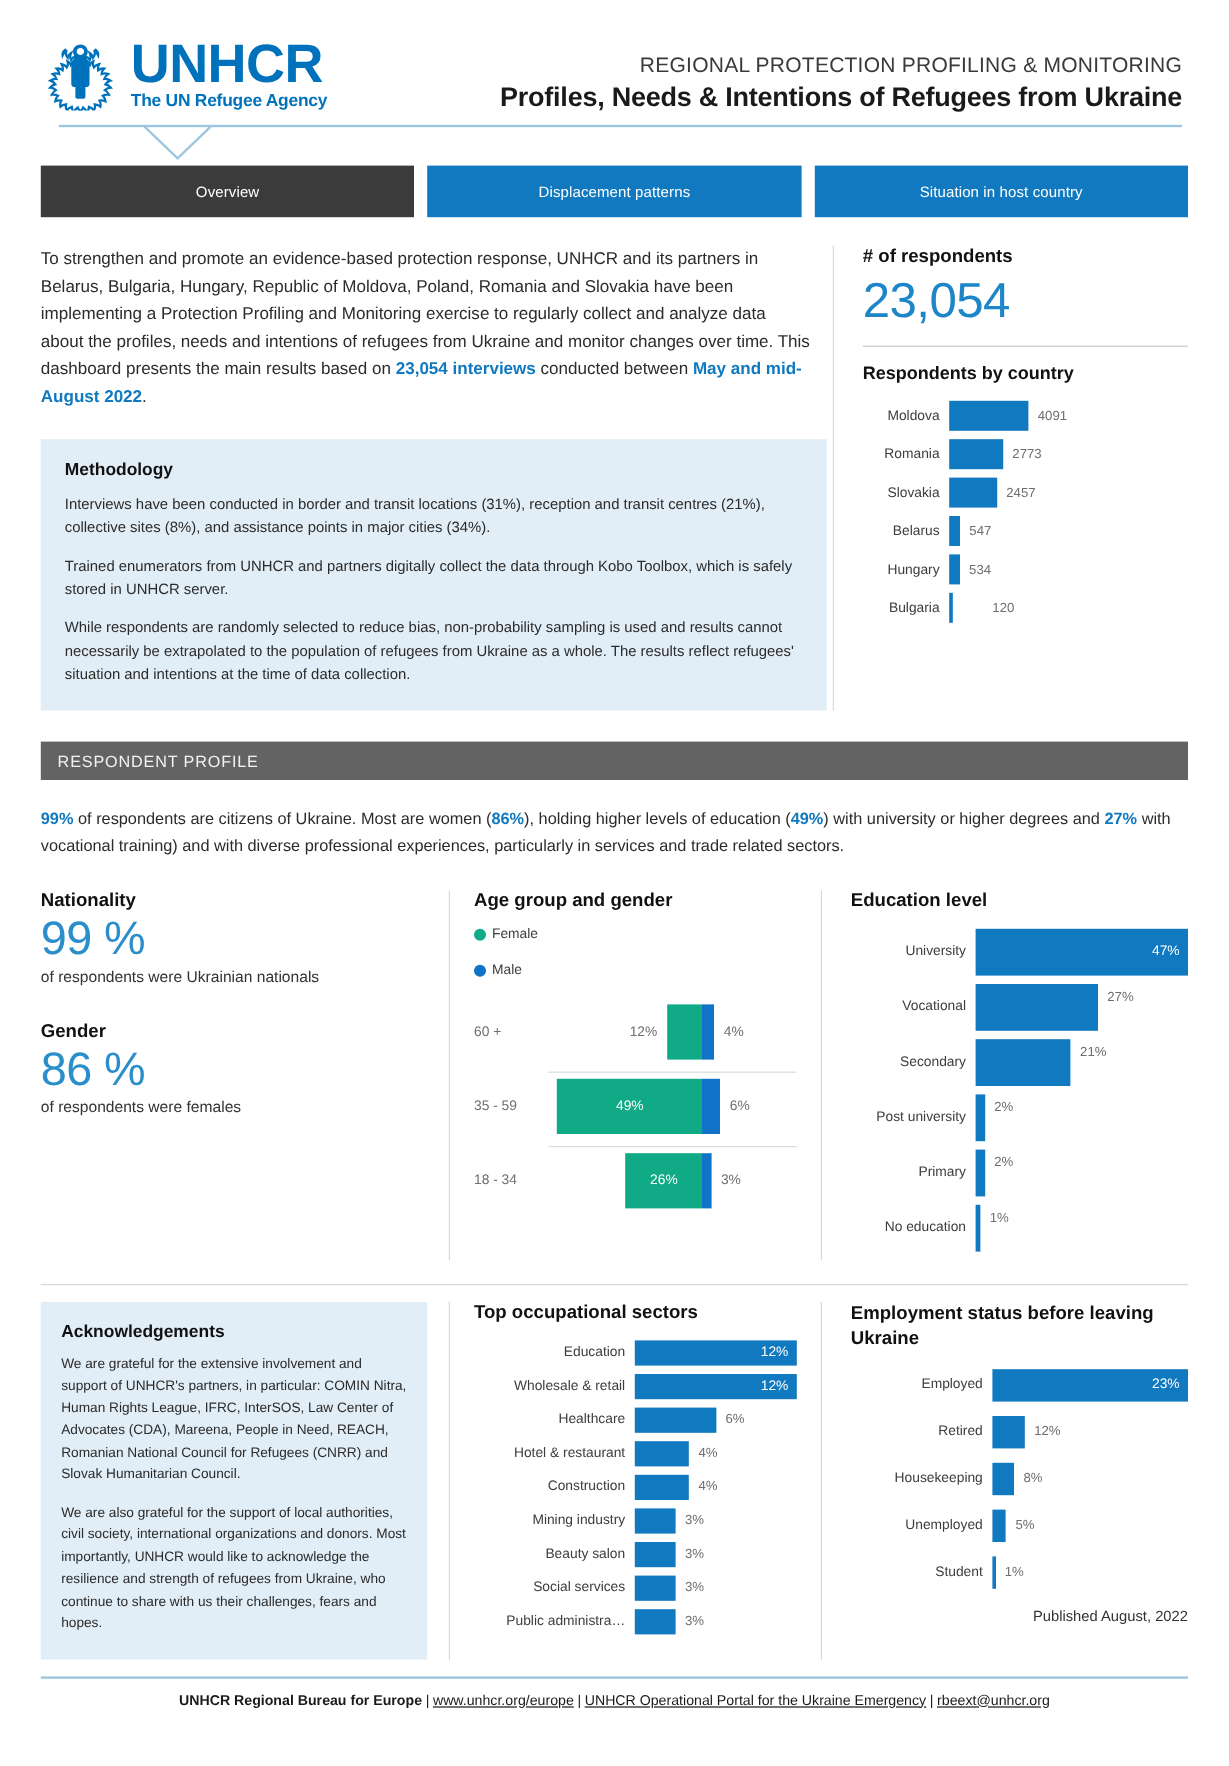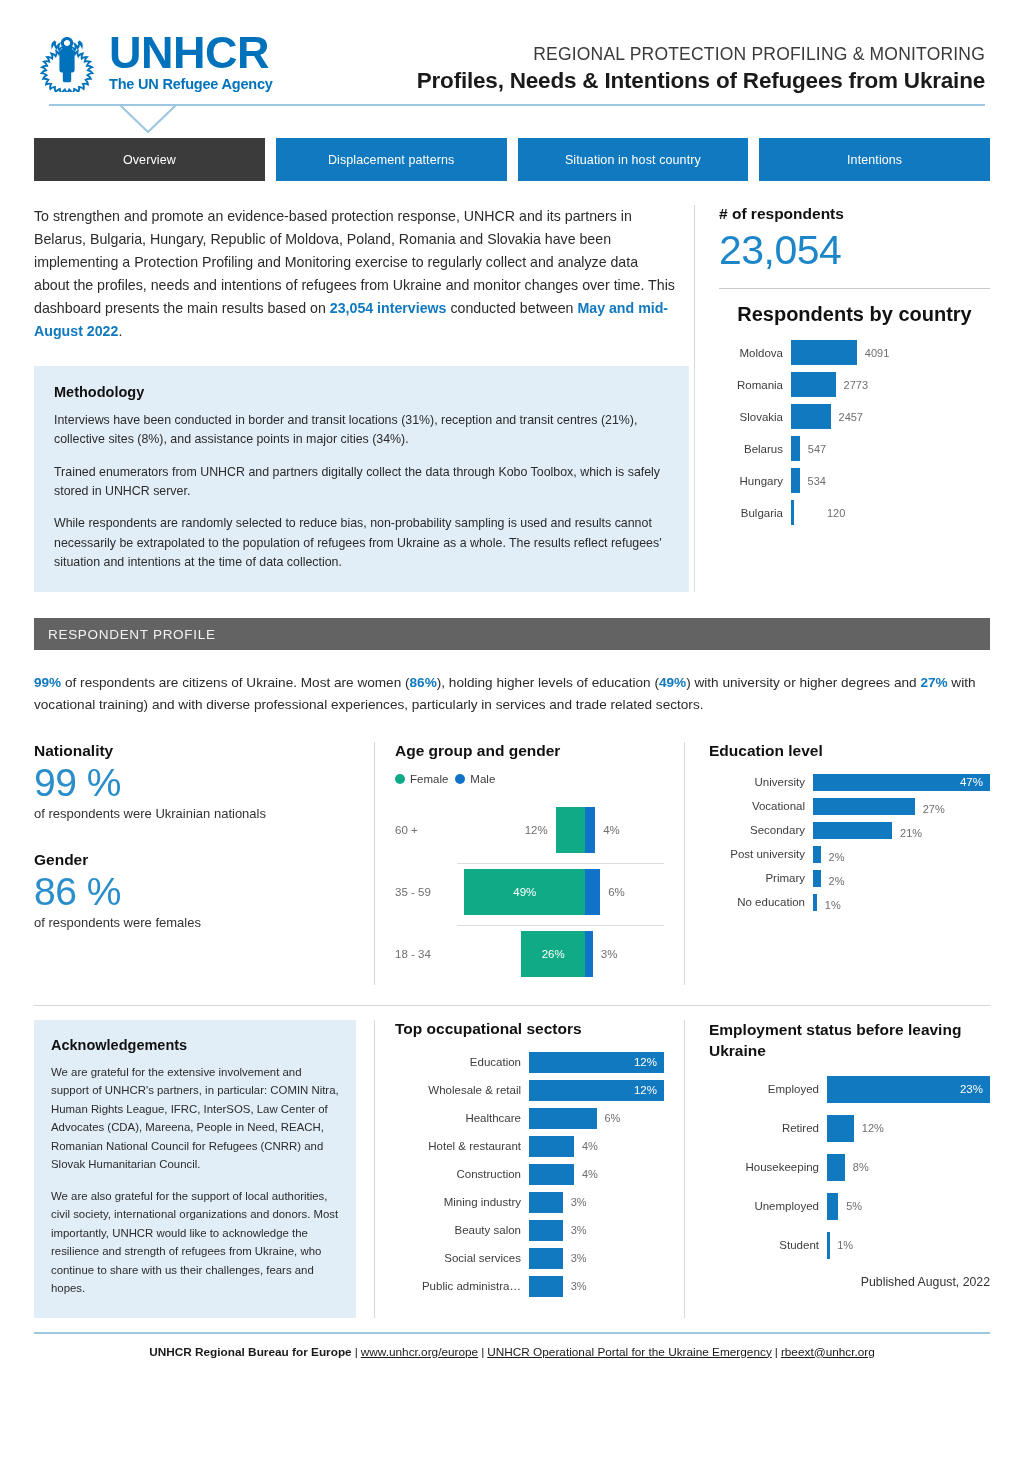--- a/index.html
+++ b/index.html
@@ -44,28 +44,28 @@
   .hl { color: #1079bf; font-weight: bold; }
 
   .method { background: #e2eef7; margin-top: 23px; padding: 18px 20px 20px 20px; width: 655px; }
   .method h3 { font-size: 14.5px; font-weight: bold; color: #111; margin-bottom: 11px; }
   .method p { font-size: 12.4px; line-height: 1.56; color: #2b2b2b; margin-bottom: 13px; }
   .method p:last-child { margin-bottom: 0; }
 
   .kpi-label { font-size: 15.5px; font-weight: bold; color: #111; }
   .kpi-value { font-size: 41px; color: #1c86c8; margin-top: 4px; letter-spacing: -0.5px; }
   .kpi-divider { height: 1px; background: #c9c9c9; margin: 14px 0 14px 0; }
-  .panel-title { font-size: 20px; font-weight: bold; color: #111; text-align: center; }
+  .panel-title { font-size: 15px; font-weight: bold; color: #111; }
 
   
   .hbar-chart { margin-top: 14px; }
   .hbar-row { display: flex; align-items: center; margin-bottom: 7px; }
   .hbar-label { text-align: right; font-size: 11.5px; color: #3d3d3d; padding-right: 8px; white-space: nowrap; overflow: hidden; text-overflow: ellipsis; }
   .hbar-track { position: relative; flex: 1; }
-  .hbar { background: #1079bf; height: 17px; display: flex; align-items: center; justify-content: flex-end; min-width: 3px; }
+  .hbar { background: #1079bf; height: 39px; display: flex; align-items: center; justify-content: flex-end; min-width: 3px; }
   .hbar-in { color: #ffffff; font-size: 11.5px; padding-right: 7px; }
   .hbar-out { position: absolute; top: 0; height: 23px; display: flex; align-items: center; font-size: 11px; color: #6e6e6e; padding-left: 8px; }
 
   
   .country .hbar-label { width: 72px; flex: 0 0 72px; }
   .country .hbar { height: 25px; }
   .country .hbar-out { height: 25px; }
 
   
   .edu .hbar-label { width: 104px; flex: 0 0 104px; }
@@ -93,21 +93,21 @@
 
   .stat-h { font-size: 15.5px; font-weight: bold; color: #111; }
   .stat-big { font-size: 39px; color: #2a8ecb; margin-top: 1px; letter-spacing: -0.5px; font-weight: normal; }
   .stat-cap { font-size: 13px; color: #333; margin-top: 1px; }
   .stat-gap { height: 30px; }
 
   .chart-h { font-size: 15.5px; font-weight: bold; color: #111; }
   .chart-h.two-line { line-height: 1.35; }
 
   
-  .legend { display: flex; gap: 7px; margin-top: 13px; align-items: flex-start; }
+  .legend { display: flex; gap: 18px; margin-top: 13px; align-items: flex-start; flex-direction: column; }
   .legend-item { display: flex; align-items: center; gap: 5px; font-size: 11.5px; color: #3d3d3d; }
   .dot { width: 10px; height: 10px; border-radius: 50%; display: inline-block; }
   .pyramid { margin-top: 14px; position: relative; }
   .pyr-row { display: flex; align-items: center; height: 62px; }
   .pyr-agelabel { width: 62px; flex: 0 0 62px; font-size: 11.5px; color: #6e6e6e; }
   .pyr-area { flex: 1; position: relative; height: 62px; }
   .pyr-f { position: absolute; top: 8px; height: 46px; background: #10ab86;
            display: flex; align-items: center; justify-content: center; }
   .pyr-m { position: absolute; top: 8px; height: 46px; background: #1073c8; }
   .pyr-f-in { color: #ffffff; font-size: 11.5px; }
@@ -168,21 +168,20 @@
       <svg viewBox="0 0 56 30" width="56" height="30" aria-hidden="true">
         <path d="M0 1 L28 28 L56 1" fill="none" stroke="#9dc6e0" stroke-width="2"></path>
       </svg>
     </span>
   </div>
 
   <div class="tabs">
     <div class="tab active">Overview</div>
     <div class="tab inactive">Displacement patterns</div>
     <div class="tab inactive">Situation in host country</div>
-    <div class="tab inactive">Intentions</div>
   </div>
 
   <div class="overview">
     <div class="ov-left">
       <p class="intro"><span>To strengthen and promote an evidence-based protection response, UNHCR and its partners in Belarus, Bulgaria, Hungary, Republic of Moldova, Poland, Romania and Slovakia have been implementing a Protection Profiling and Monitoring exercise to regularly collect and analyze data about the profiles, needs and intentions of refugees from Ukraine and monitor changes over time. This dashboard presents the main results based on </span><span class="hl">23,054 interviews</span><span> conducted between </span><span class="hl">May and mid-August 2022</span><span>.</span></p>
 
       <div class="method">
         <h3>Methodology</h3>
         <p>Interviews have been conducted in border and transit locations (31%), reception and transit centres (21%), collective sites (8%), and assistance points in major cities (34%).</p>
         <p>Trained enumerators from UNHCR and partners digitally collect the data through Kobo Toolbox, which is safely stored in UNHCR server.</p>

